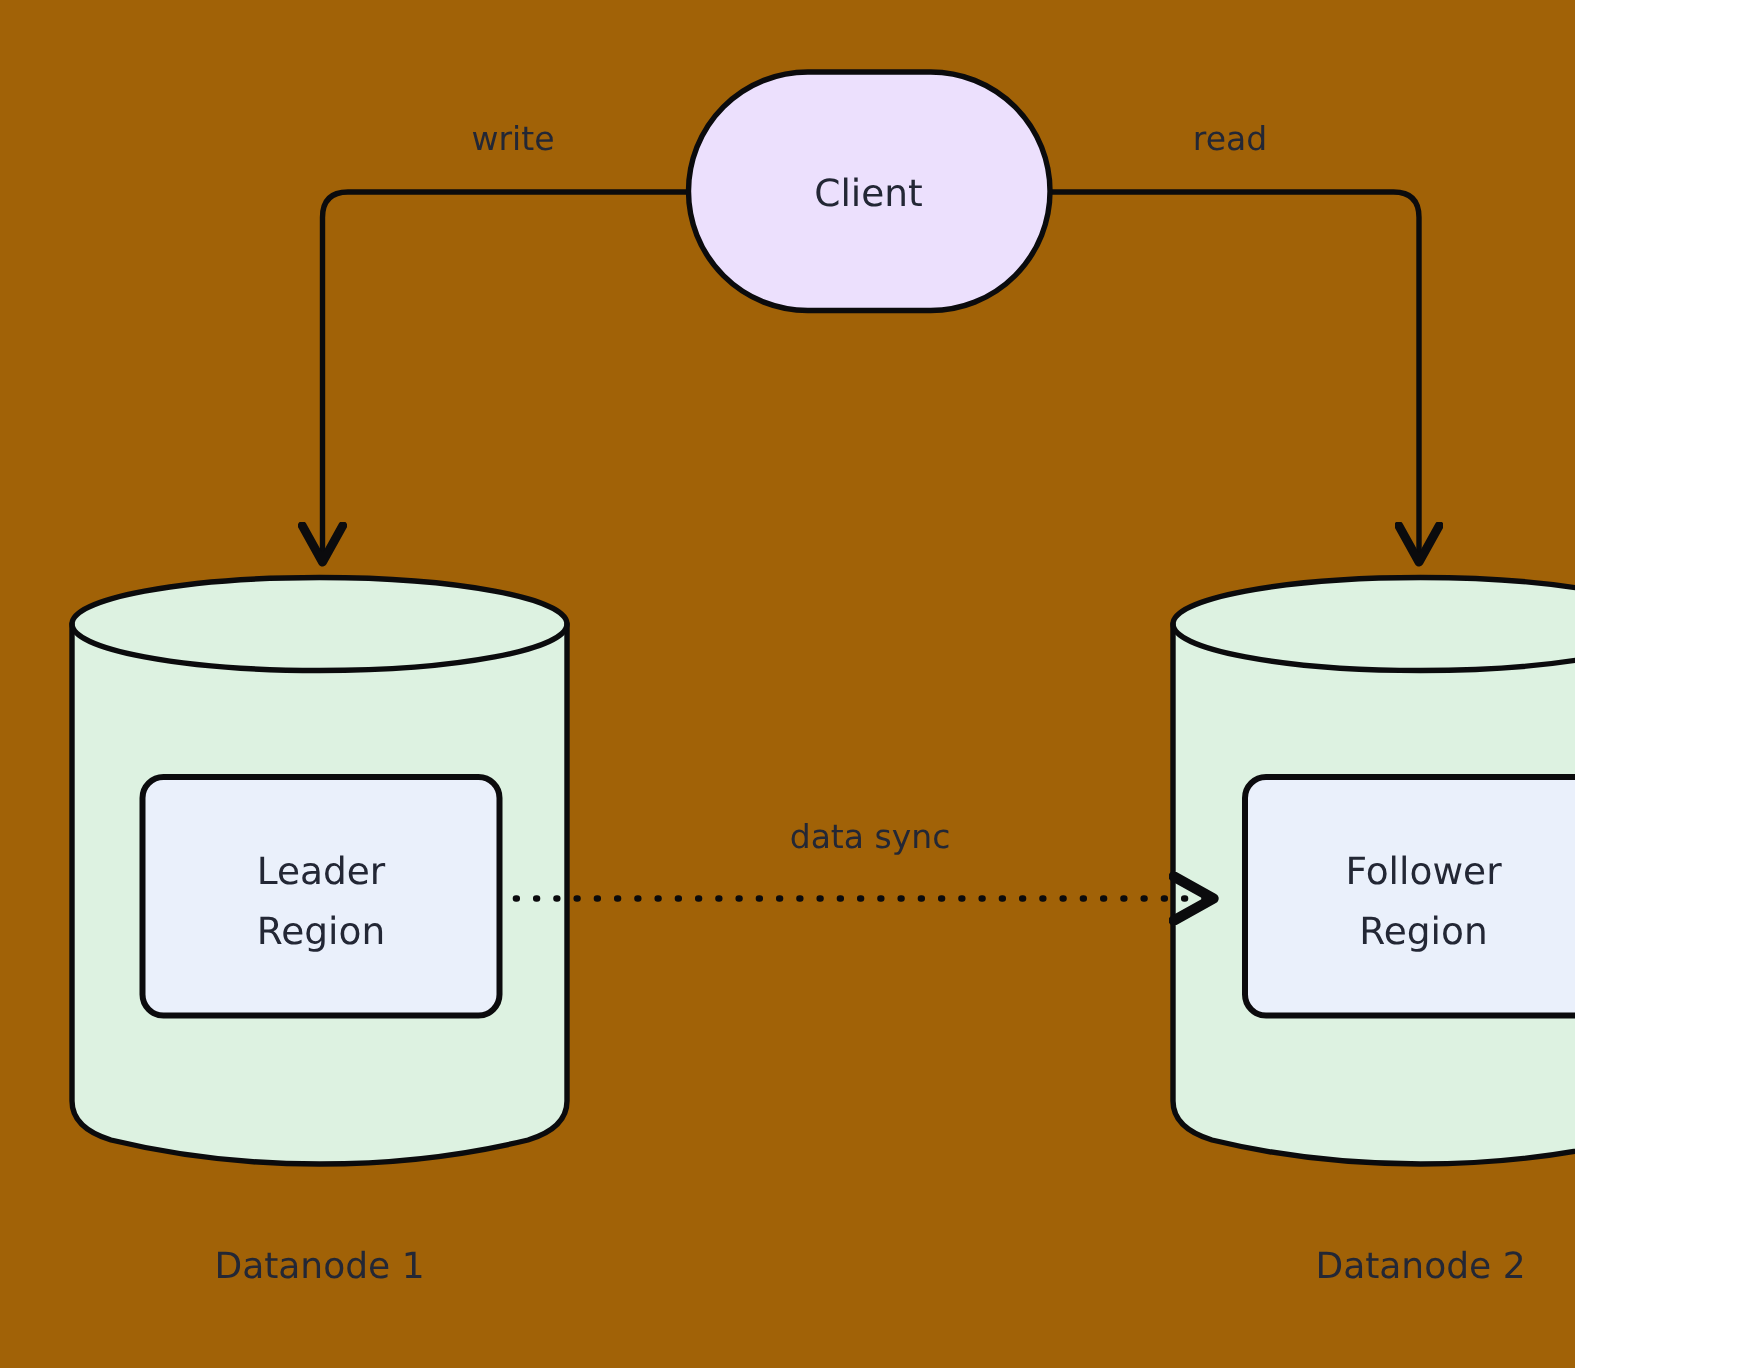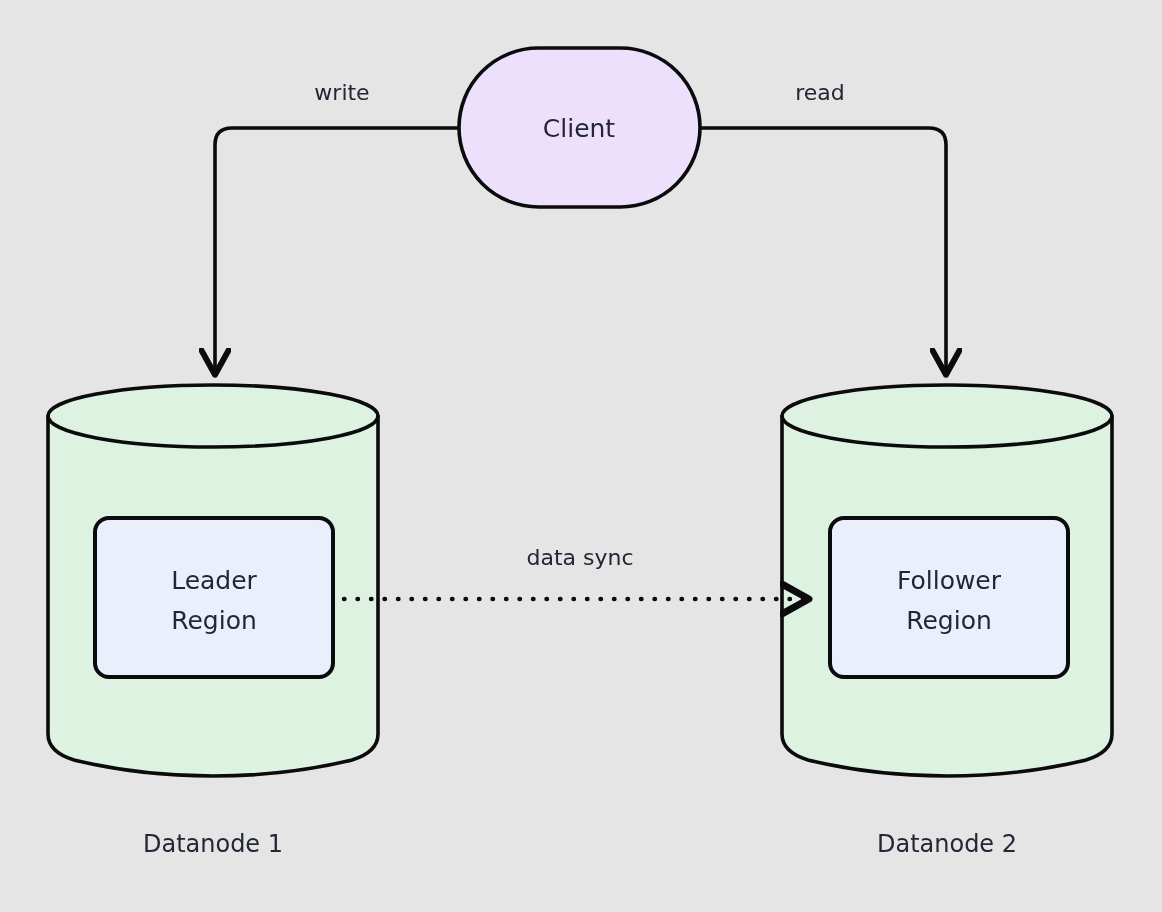--- a/index.html
+++ b/index.html
@@ -6,23 +6,23 @@
   html, body {
     margin: 0;
     padding: 0;
     background: #ffffff;
   }
   body {
     font-family: "DejaVu Sans", "Liberation Sans", sans-serif;
   }
   #diagram-root {
     position: relative;
-    width: 1162px;
+    width: 1050px;
     height: 912px;
-    background: #e5e5e5;
+    background: #a16207;
     overflow: hidden;
   }
   svg.diagram-canvas {
     position: absolute;
     top: 0;
     left: 0;
     width: 1162px;
     height: 912px;
   }
   text {

